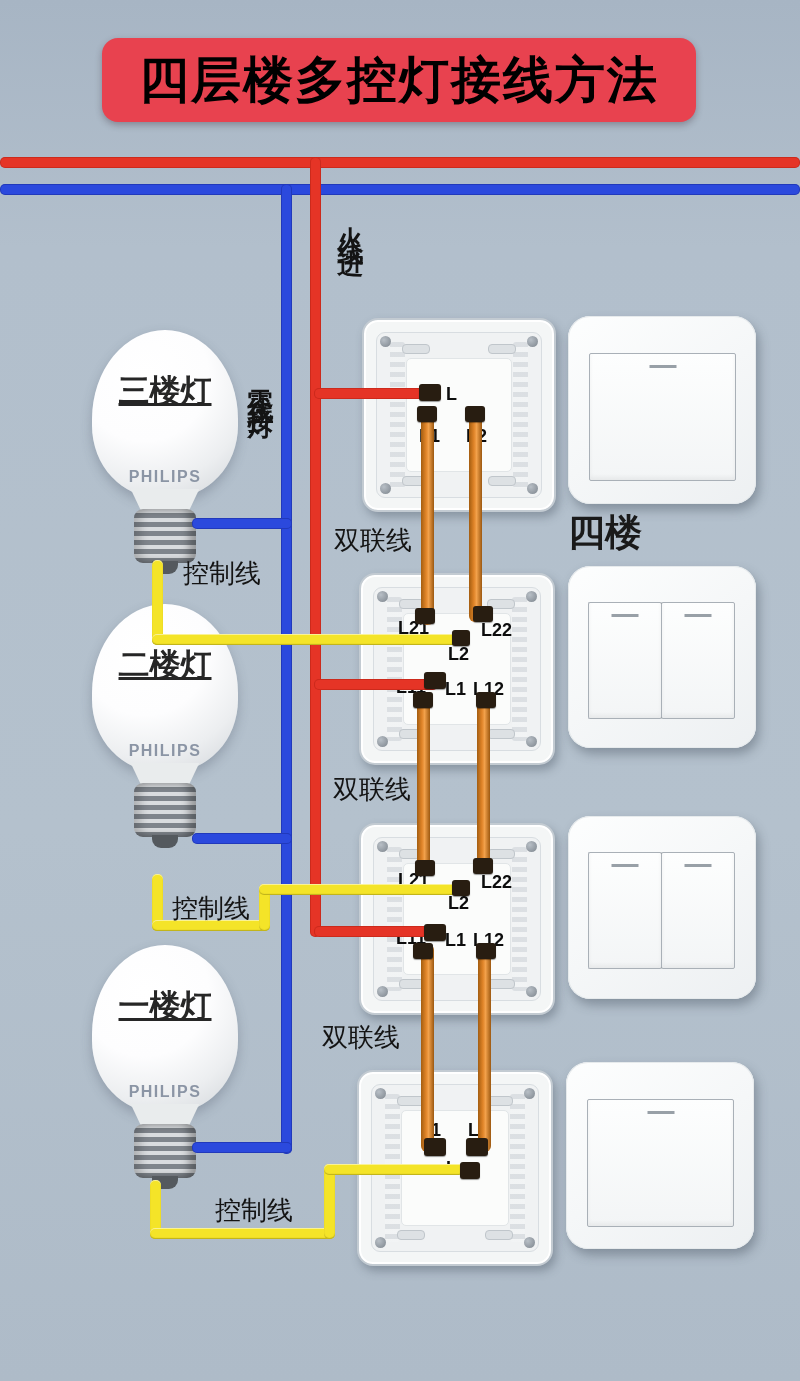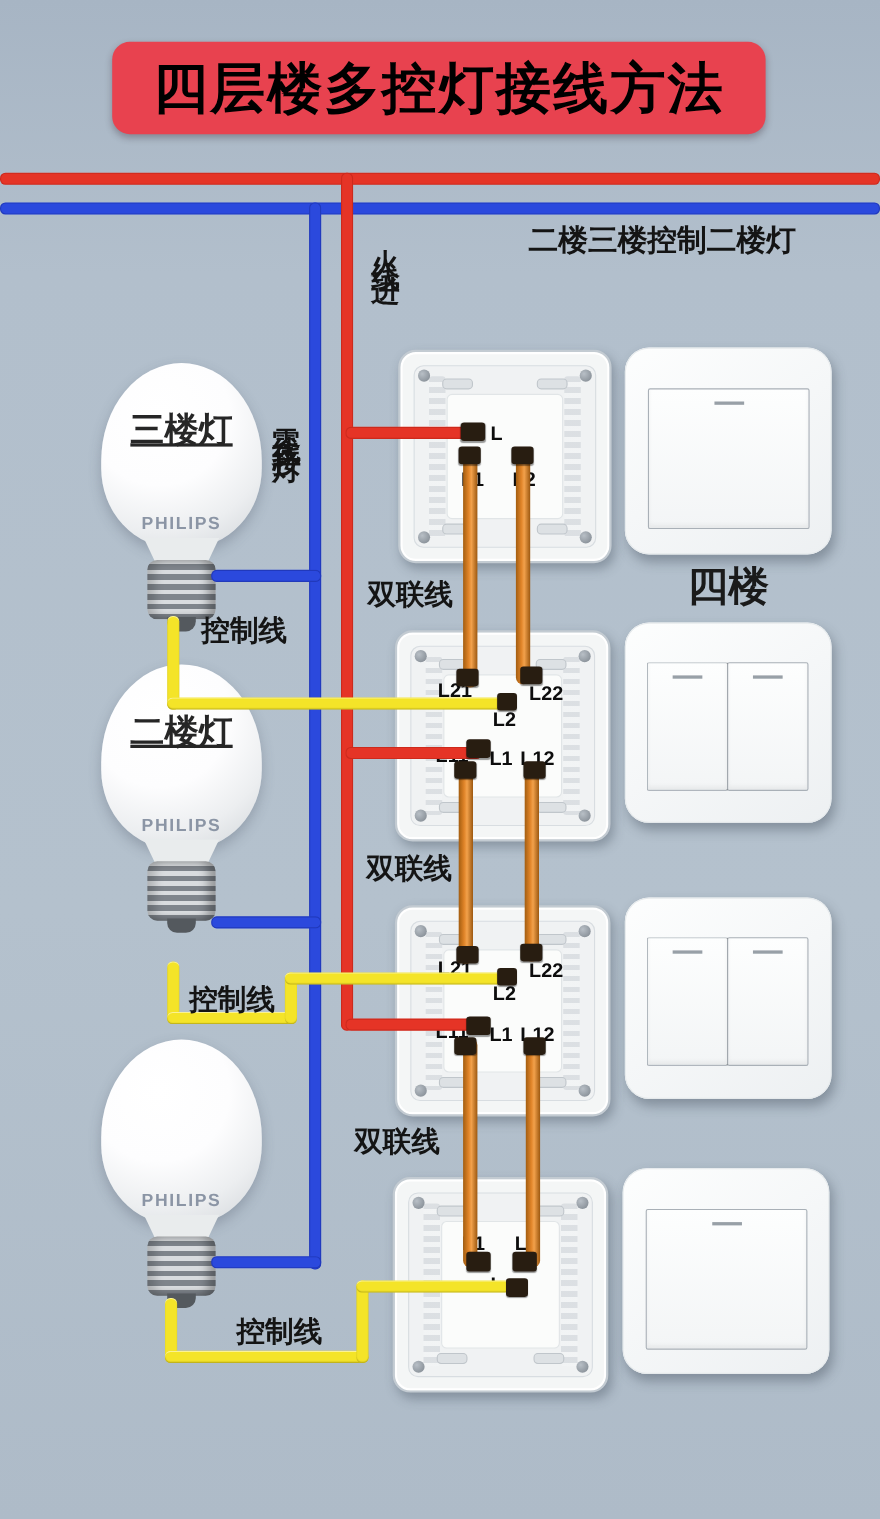--- a/index.html
+++ b/index.html
@@ -16,21 +16,21 @@
   }
   .banner span{color:#000000;font-size:50px;font-weight:800;letter-spacing:2px;}
   .notes{
     position:absolute;left:452px;top:199px;width:300px;z-index:20;
     font-size:27px;font-weight:800;color:#141414;line-height:38px;text-align:center;
   }
   .vtext{
     position:absolute;z-index:20;writing-mode:vertical-rl;text-orientation:upright;
     font-size:26px;font-weight:800;color:#141414;
   }
-  .htext{position:absolute;z-index:20;font-size:26px;font-weight:700;color:#141414;white-space:nowrap;}
+  .htext{position:absolute;z-index:20;font-size:26px;font-weight:400;color:#141414;white-space:nowrap;}
   .wire{position:absolute;z-index:15;}
   .wire.h{height:11px;border-radius:5px;}
   .wire.v{width:11px;border-radius:5px;}
   .red{background:var(--live-wire,#e53426);box-shadow:inset 0 0 0 1px rgba(130,10,0,.25);}
   .blue{background:var(--neutral-wire,#2b49dd);box-shadow:inset 0 0 0 1px rgba(10,20,110,.3);}
   .yellow{background:var(--control-wire,#f4e428);box-shadow:inset 0 1px 0 rgba(255,255,255,.5),inset 0 -1px 1px rgba(90,80,0,.35);}
   .orange{
     position:absolute;z-index:14;width:13px;border-radius:6px;
     background:linear-gradient(90deg,#a35d10,var(--link-wire,#e08428) 38%,#f2a14b 58%,#9c5810);
   }
@@ -49,21 +49,21 @@
   .slot{position:absolute;width:26px;height:8px;background:#dde1e4;border:1px solid #c0c6cb;border-radius:4px;}
   .fplate{
     position:absolute;z-index:5;background:linear-gradient(145deg,#fdfefe,#edf0f2);
     border-radius:22px;box-shadow:3px 6px 11px rgba(55,65,80,.38),inset 0 0 0 1px #e6eaec;
   }
   .rocker{
     position:absolute;background:linear-gradient(180deg,#fdfefe,#f3f5f6);
     border:1px solid #a9b0b7;border-radius:2px;box-shadow:inset 0 -3px 4px rgba(0,0,0,.05);
   }
   .dash{position:absolute;top:11px;left:50%;transform:translateX(-50%);width:27px;height:3px;background:#98a0a7;}
-  .floor-label{position:absolute;z-index:20;width:188px;text-align:center;font-size:37px;font-weight:800;color:#1a1a1a;}
+  .floor-label{position:absolute;z-index:20;width:188px;text-align:left;font-size:37px;font-weight:800;color:#1a1a1a;}
   .bulb{position:absolute;z-index:5;width:170px;height:246px;}
   .globe{
     position:absolute;left:12px;top:0;width:146px;height:168px;
     background:radial-gradient(circle at 36% 28%,#ffffff 0%,#fdfdfe 42%,#eceef0 70%,#d3d7db 96%);
     border-radius:50% 50% 46% 46% / 53% 53% 43% 43%;
     box-shadow:0 5px 12px rgba(60,70,85,.28);
   }
   .bulb-label{position:absolute;left:0;top:40px;width:170px;text-align:center;font-size:31px;font-weight:800;color:#262626;z-index:6;text-decoration:underline;}
   .brand{position:absolute;left:0;top:138px;width:170px;text-align:center;font-size:16px;font-weight:800;color:#8b95a5;letter-spacing:1.5px;z-index:6;}
   .neck{position:absolute;left:46px;top:159px;width:78px;height:23px;background:#e9eced;clip-path:polygon(6% 0,94% 0,80% 100%,20% 100%);}
@@ -108,21 +108,20 @@
   <div class="wire h yellow" style="left:324px;top:1164px;width:140px"></div>
 
   <div class="orange" style="left:421px;top:410px;height:215px"></div>
   <div class="orange" style="left:469px;top:410px;height:212px"></div>
   <div class="orange" style="left:417px;top:694px;height:182px"></div>
   <div class="orange" style="left:477px;top:694px;height:180px"></div>
   <div class="orange" style="left:421px;top:944px;height:208px"></div>
   <div class="orange" style="left:478px;top:944px;height:208px"></div>
 
   <div class="notes">
-    <div>二楼三楼控制二楼灯</div>
   </div>
   <div class="vtext" style="left:334px;top:206px;letter-spacing:12px">火线进</div>
   <div class="vtext" style="left:244px;top:368px;letter-spacing:8px">零线接灯</div>
   <div class="htext" style="left:183px;top:556px">控制线</div>
   <div class="htext" style="left:172px;top:891px">控制线</div>
   <div class="htext" style="left:215px;top:1193px">控制线</div>
   <div class="htext" style="left:334px;top:523px">双联线</div>
   <div class="htext" style="left:333px;top:772px">双联线</div>
   <div class="htext" style="left:322px;top:1020px">双联线</div>
 
@@ -139,20 +138,21 @@
     <div class="globe"></div>
     <div class="bulb-label">二楼灯</div>
     <div class="brand">PHILIPS</div>
     <div class="neck"></div>
     <div class="screwbase"></div>
     <div class="tip"></div>
   </div>
 
   <div class="bulb" style="left:80px;top:945px">
     <div class="globe"></div>
+    <div class="bulb-label">一楼灯</div>
     <div class="brand">PHILIPS</div>
     <div class="neck"></div>
     <div class="screwbase"></div>
     <div class="tip"></div>
   </div>
 
   <div class="sback" style="left:362px;top:318px;width:190px;height:190px">
     <div class="sb-inner"></div>
     <div class="sb-ladder l"></div>
     <div class="sb-ladder r"></div>

